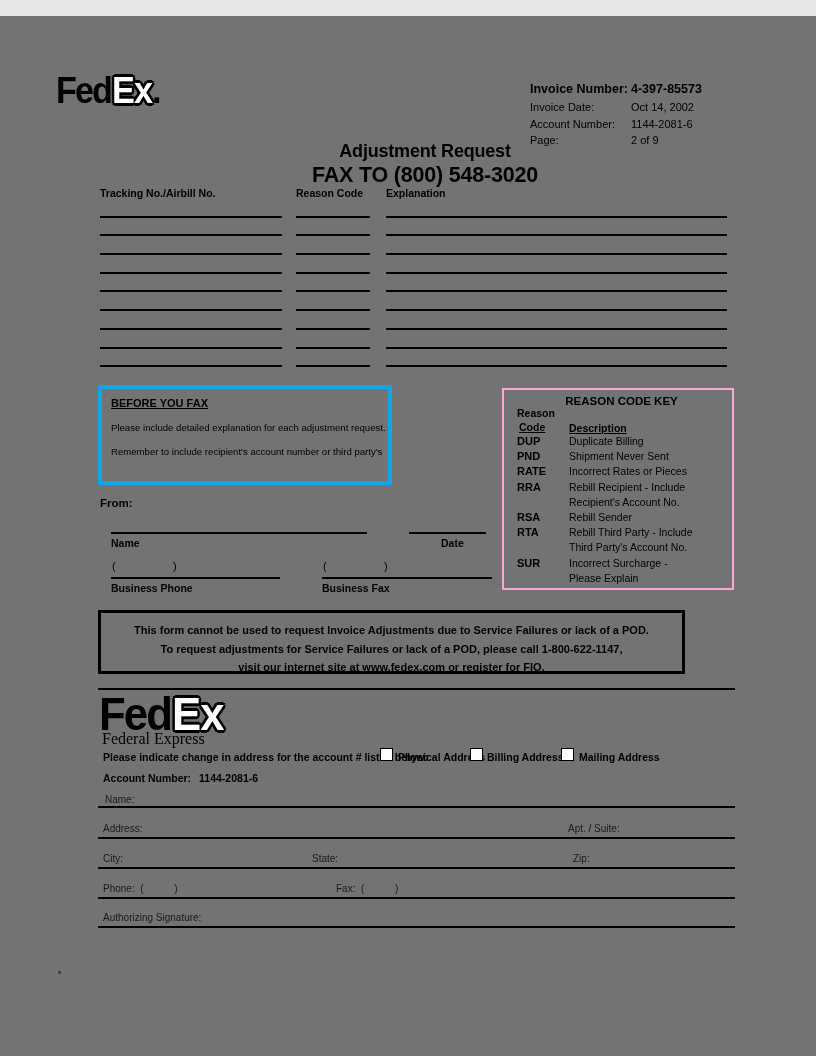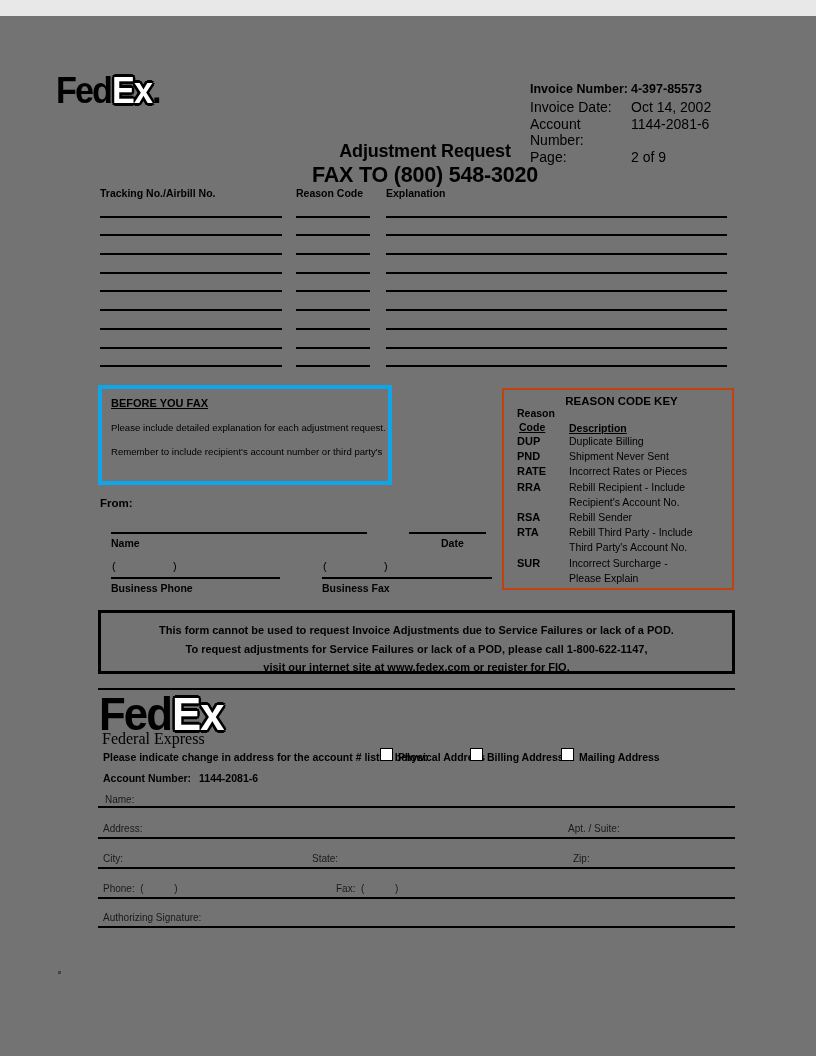--- a/index.html
+++ b/index.html
@@ -16,21 +16,21 @@
   .fedex .ex{
     color:#fff;margin-left:1px;letter-spacing:-1px;
     text-shadow:-2px -2px 0 #000,2px -2px 0 #000,-2px 2px 0 #000,2px 2px 0 #000,
                 -2.6px 0 0 #000,2.6px 0 0 #000,0 -2.6px 0 #000,0 2.6px 0 #000;
   }
   .fedex .dot{color:#000;letter-spacing:0;}
   .logo-sm{font-size:36px;line-height:36px;}
   .logo-lg{font-size:46px;line-height:46px;}
   .logo-lg .tm{font-size:12px;color:#000;}
   
-  .inv-row{display:flex;font-size:14px;line-height:16.5px;}
+  .inv-row{display:flex;font-size:11px;line-height:16.5px;}
   .inv-row .lbl{width:101px;display:inline-block;}
   .inv-row.first{font-size:12.5px;font-weight:bold;line-height:19px;}
   
   .title-wrap{left:190px;top:125px;width:470px;text-align:center;}
   .title1{font-size:18px;font-weight:bold;letter-spacing:-.2px;}
   .title2{font-size:21.5px;font-weight:bold;letter-spacing:-.2px;margin-top:1px;}
   
   .colhead{font-size:10.5px;font-weight:bold;}
   .adj-rows{left:98px;top:183px;width:637px;}
   .adj-row{position:relative;height:18.7px;}
@@ -38,37 +38,37 @@
   .adj-row .s1{left:2px;width:182px;}
   .adj-row .s2{left:198px;width:74px;}
   .adj-row .s3{left:288px;width:341px;}
   
   .byf-box{left:98px;top:369px;width:294px;height:100px;border:4px solid #0ea5e9;box-sizing:border-box;padding:8px 9px;}
   .byf-head{font-size:11px;font-weight:bold;text-decoration:underline;}
   .byf-p{font-size:9.6px;line-height:15px;margin-top:11px;white-space:nowrap;}
   .byf-p.second{margin-top:9px;}
   .byf-p div{white-space:nowrap;}
   
-  .rck-box{left:502px;top:372px;width:232px;height:202px;border:2px solid #c2410c;box-sizing:border-box;
+  .rck-box{left:502px;top:372px;width:232px;height:202px;border:2px solid #f9a8d4;box-sizing:border-box;
            padding:5px 6px 0 13px;overflow:hidden;}
   .rck-title{text-align:center;font-size:11.5px;font-weight:bold;}
   .rck-header{display:grid;grid-template-columns:52px 1fr;margin-top:0;}
   .rck-header .c1{font-size:10.5px;font-weight:bold;line-height:13.5px;}
   .rck-header .c1 .u{text-decoration:underline;padding:0 2px;}
   .rck-header .c2{font-size:10.5px;font-weight:bold;display:flex;align-items:flex-end;}
   .rck-header .c2 span{text-decoration:underline;}
   .rck-row{display:grid;grid-template-columns:52px 1fr;}
   .rck-row .code{font-size:11px;font-weight:bold;line-height:15.2px;}
   .rck-row .desc{font-size:10.5px;line-height:15.2px;}
   
   .from-lbl{font-size:11.5px;font-weight:bold;}
   .small-lbl{font-size:10.5px;font-weight:bold;}
   .parens{font-size:11px;white-space:pre;letter-spacing:.5px;}
   
-  .notice-box{left:98px;top:594px;width:637px;height:64px;border:3px solid #000;box-sizing:border-box;
+  .notice-box{left:98px;top:594px;width:587px;height:64px;border:3px solid #000;box-sizing:border-box;
               text-align:center;padding-top:8px;}
   .notice-box div{font-size:11px;font-weight:bold;line-height:18.5px;}
   
   .tagline{font-family:"Liberation Serif","DejaVu Serif",serif;font-size:16px;}
   
   .instr{font-size:10.5px;font-weight:bold;}
   .cbx{position:absolute;width:13px;height:13px;border:1.5px solid #000;box-sizing:border-box;background:#fff;}
   .cbx-lbl{font-size:10.5px;font-weight:bold;}
   .acct{font-size:10.5px;font-weight:bold;}
   .bf-lbl{font-size:10px;color:#1a1a1a;white-space:pre;}

